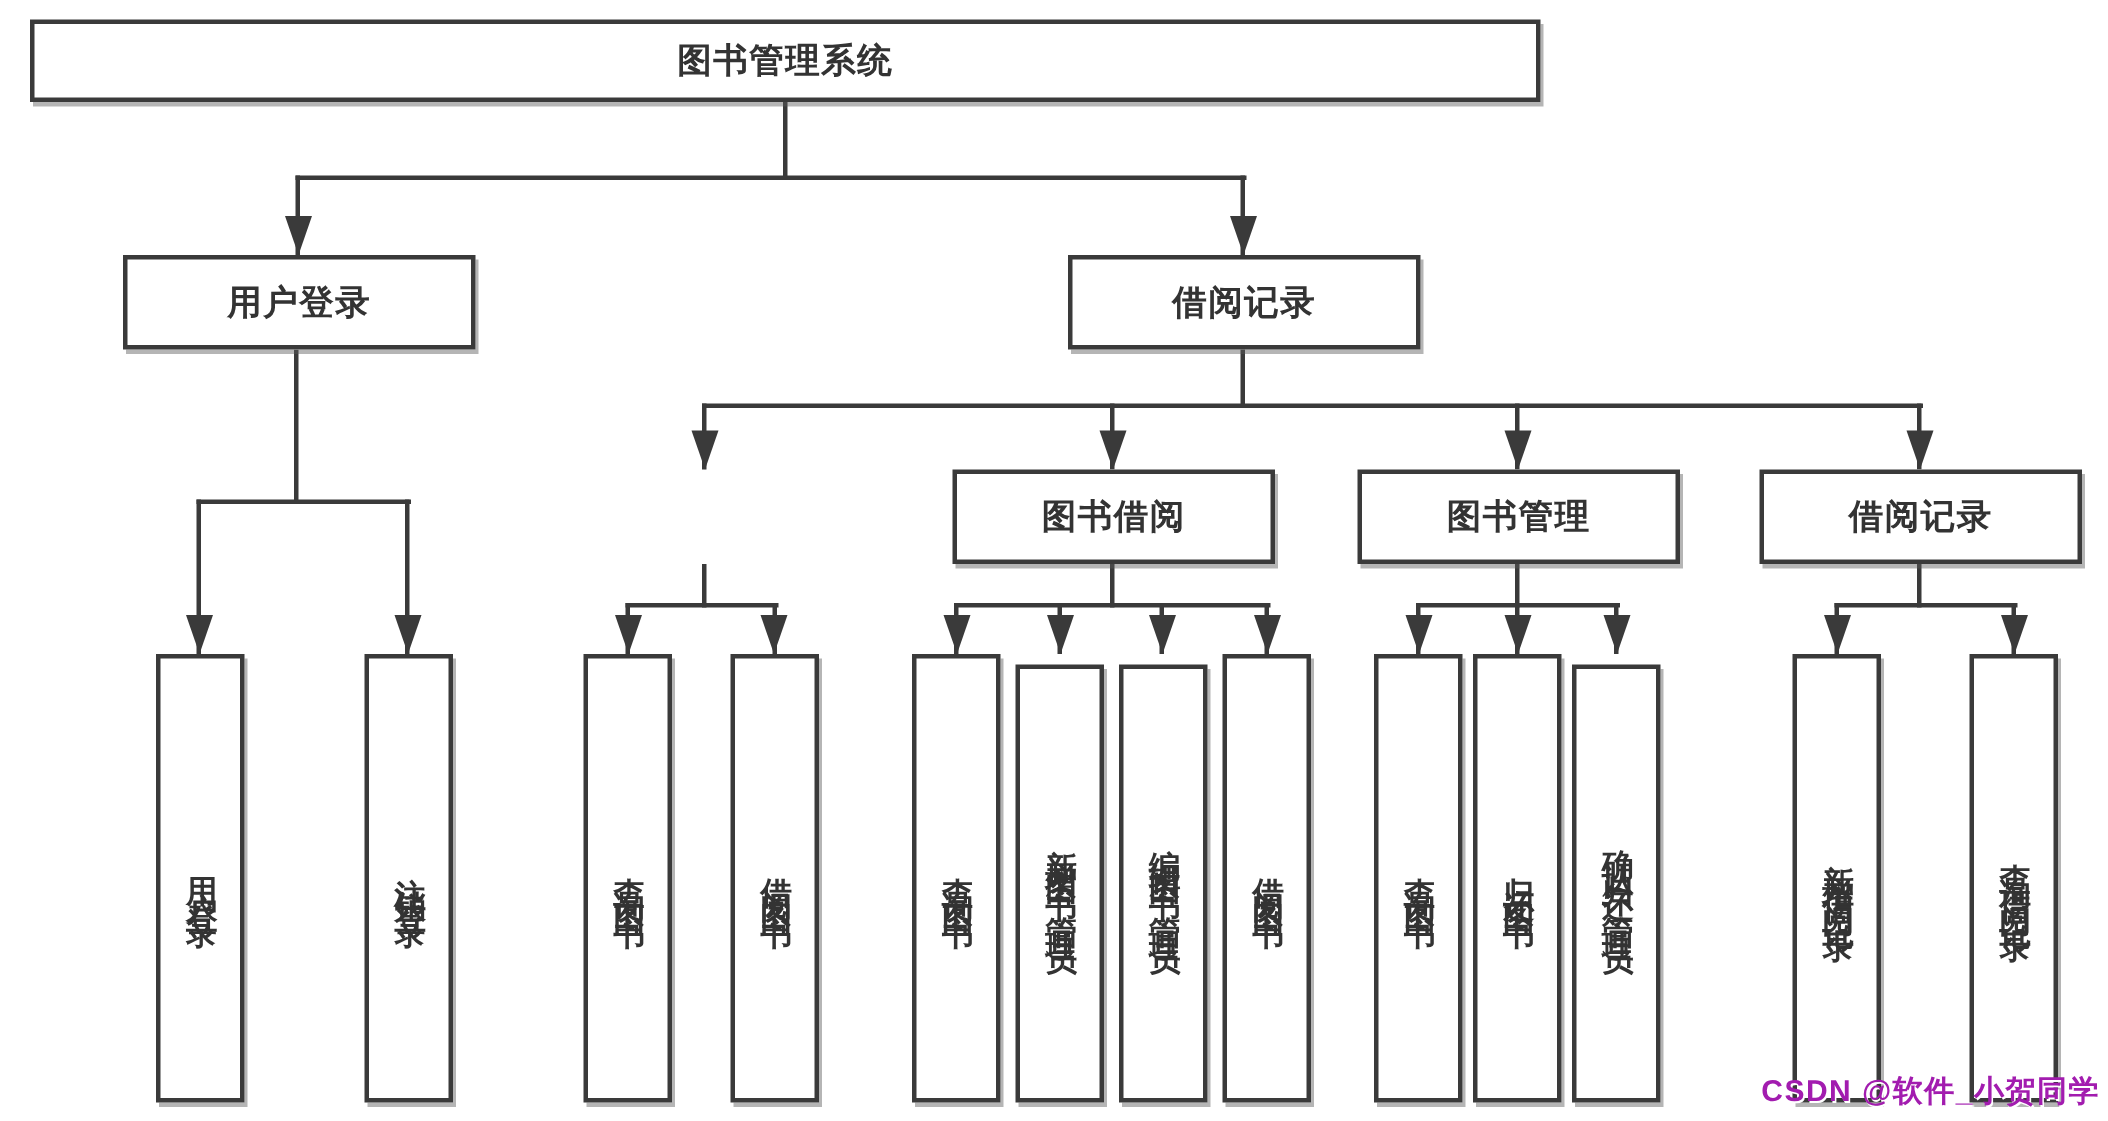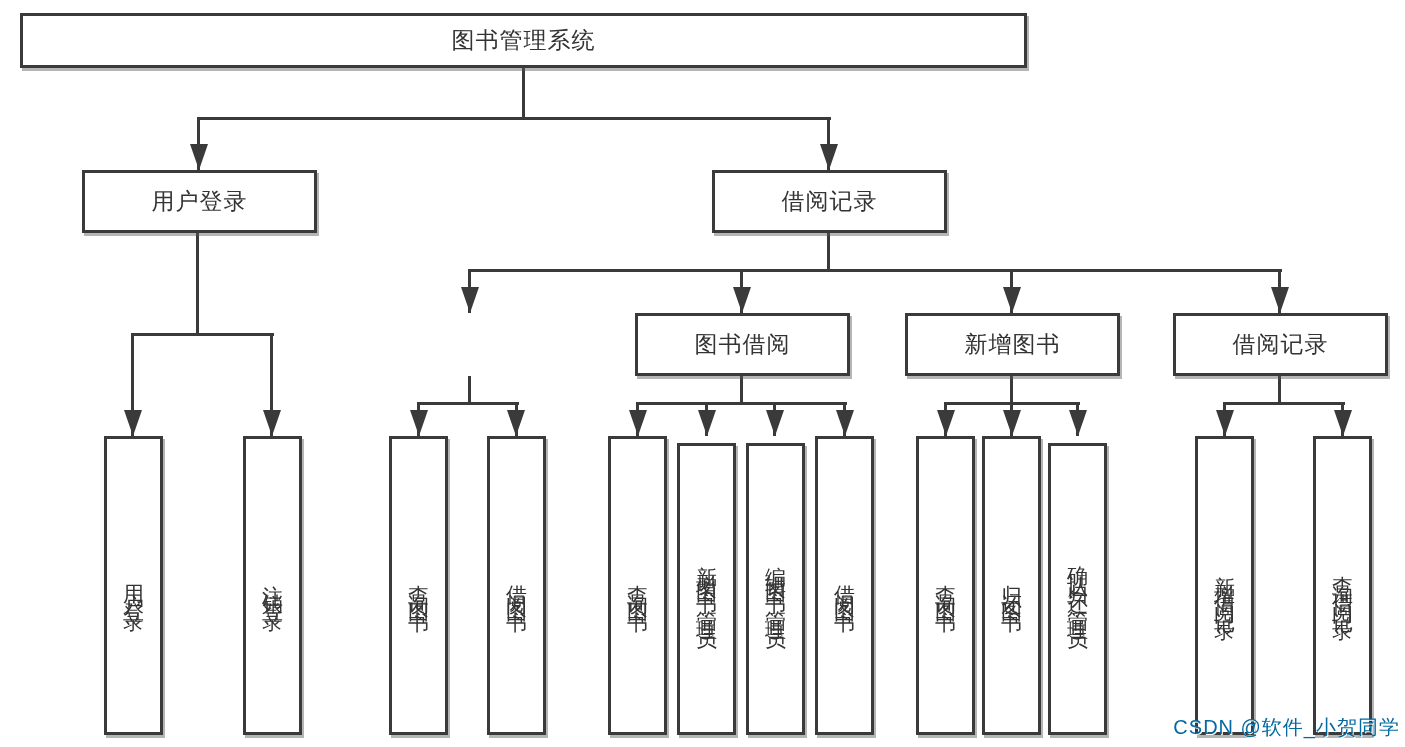--- a/index.html
+++ b/index.html
@@ -1,18 +1,19 @@
 <!DOCTYPE html>
 <html><head>
 <meta charset="utf-8">
 <style>
   html,body{margin:0;padding:0;background:#ffffff;}
   .canvas{
     position:relative;width:1405px;height:747px;background:#ffffff;overflow:hidden;
     font-family:"Liberation Sans",sans-serif;
+    font-weight:bold;
   }
   
   .nd{
     position:absolute;box-sizing:border-box;background:#ffffff;
     border:3px solid #3a3a3a;
     display:flex;align-items:center;justify-content:center;
     color:#333333;font-size:23px;letter-spacing:1px;
     box-shadow:2px 3px 0 rgba(90,90,90,0.45);
     white-space:nowrap;
   }
@@ -23,21 +24,21 @@
   
   .ln{position:absolute;background:#3a3a3a;}
   
   .arr{
     position:absolute;width:0;height:0;
     border-left:9px solid transparent;border-right:9px solid transparent;
     border-top:26px solid #3a3a3a;
   }
   .watermark{
     position:absolute;top:714px;right:5px;
-    font-size:20px;color:#0369a1;letter-spacing:1px;white-space:nowrap;
+    font-size:20px;color:#a21caf;letter-spacing:1px;white-space:nowrap;
     text-shadow:1px 1px 0 #ffffff;
   }
 </style>
 </head>
 <body>
 
 <div class="canvas">
 
   <div class="ln" style="left:522px;top:68px;width:3px;height:52px;"></div>
   <div class="ln" style="left:197px;top:117px;width:634px;height:3px;"></div>
@@ -97,21 +98,21 @@
   <div class="ln" style="left:1341px;top:402px;width:3px;height:34px;"></div>
   <div class="arr" style="left:1216px;top:410px;"></div>
   <div class="arr" style="left:1334px;top:410px;"></div>
 
   <div class="nd" style="left:20px;top:13px;width:1007px;height:55px;">图书管理系统</div>
 
   <div class="nd" style="left:82px;top:170px;width:235px;height:63px;">用户登录</div>
   <div class="nd" style="left:712px;top:170px;width:235px;height:63px;">借阅记录</div>
 
   <div class="nd" style="left:635px;top:313px;width:215px;height:63px;">图书借阅</div>
-  <div class="nd" style="left:905px;top:313px;width:215px;height:63px;">新增图书</div>
+  <div class="nd" style="left:905px;top:313px;width:215px;height:63px;">图书管理</div>
   <div class="nd" style="left:1173px;top:313px;width:215px;height:63px;">借阅记录</div>
 
   <div class="nd v" style="left:104px;top:436px;width:59px;height:299px;">用户登录</div>
   <div class="nd v" style="left:243px;top:436px;width:59px;height:299px;">注销登录</div>
 
   <div class="nd v" style="left:389px;top:436px;width:59px;height:299px;">查询图书</div>
   <div class="nd v" style="left:487px;top:436px;width:59px;height:299px;">借阅图书</div>
 
   <div class="nd v" style="left:608px;top:436px;width:59px;height:299px;">查询图书</div>
   <div class="nd v" style="left:677px;top:443px;width:59px;height:292px;">新增图书（管理员）</div>

